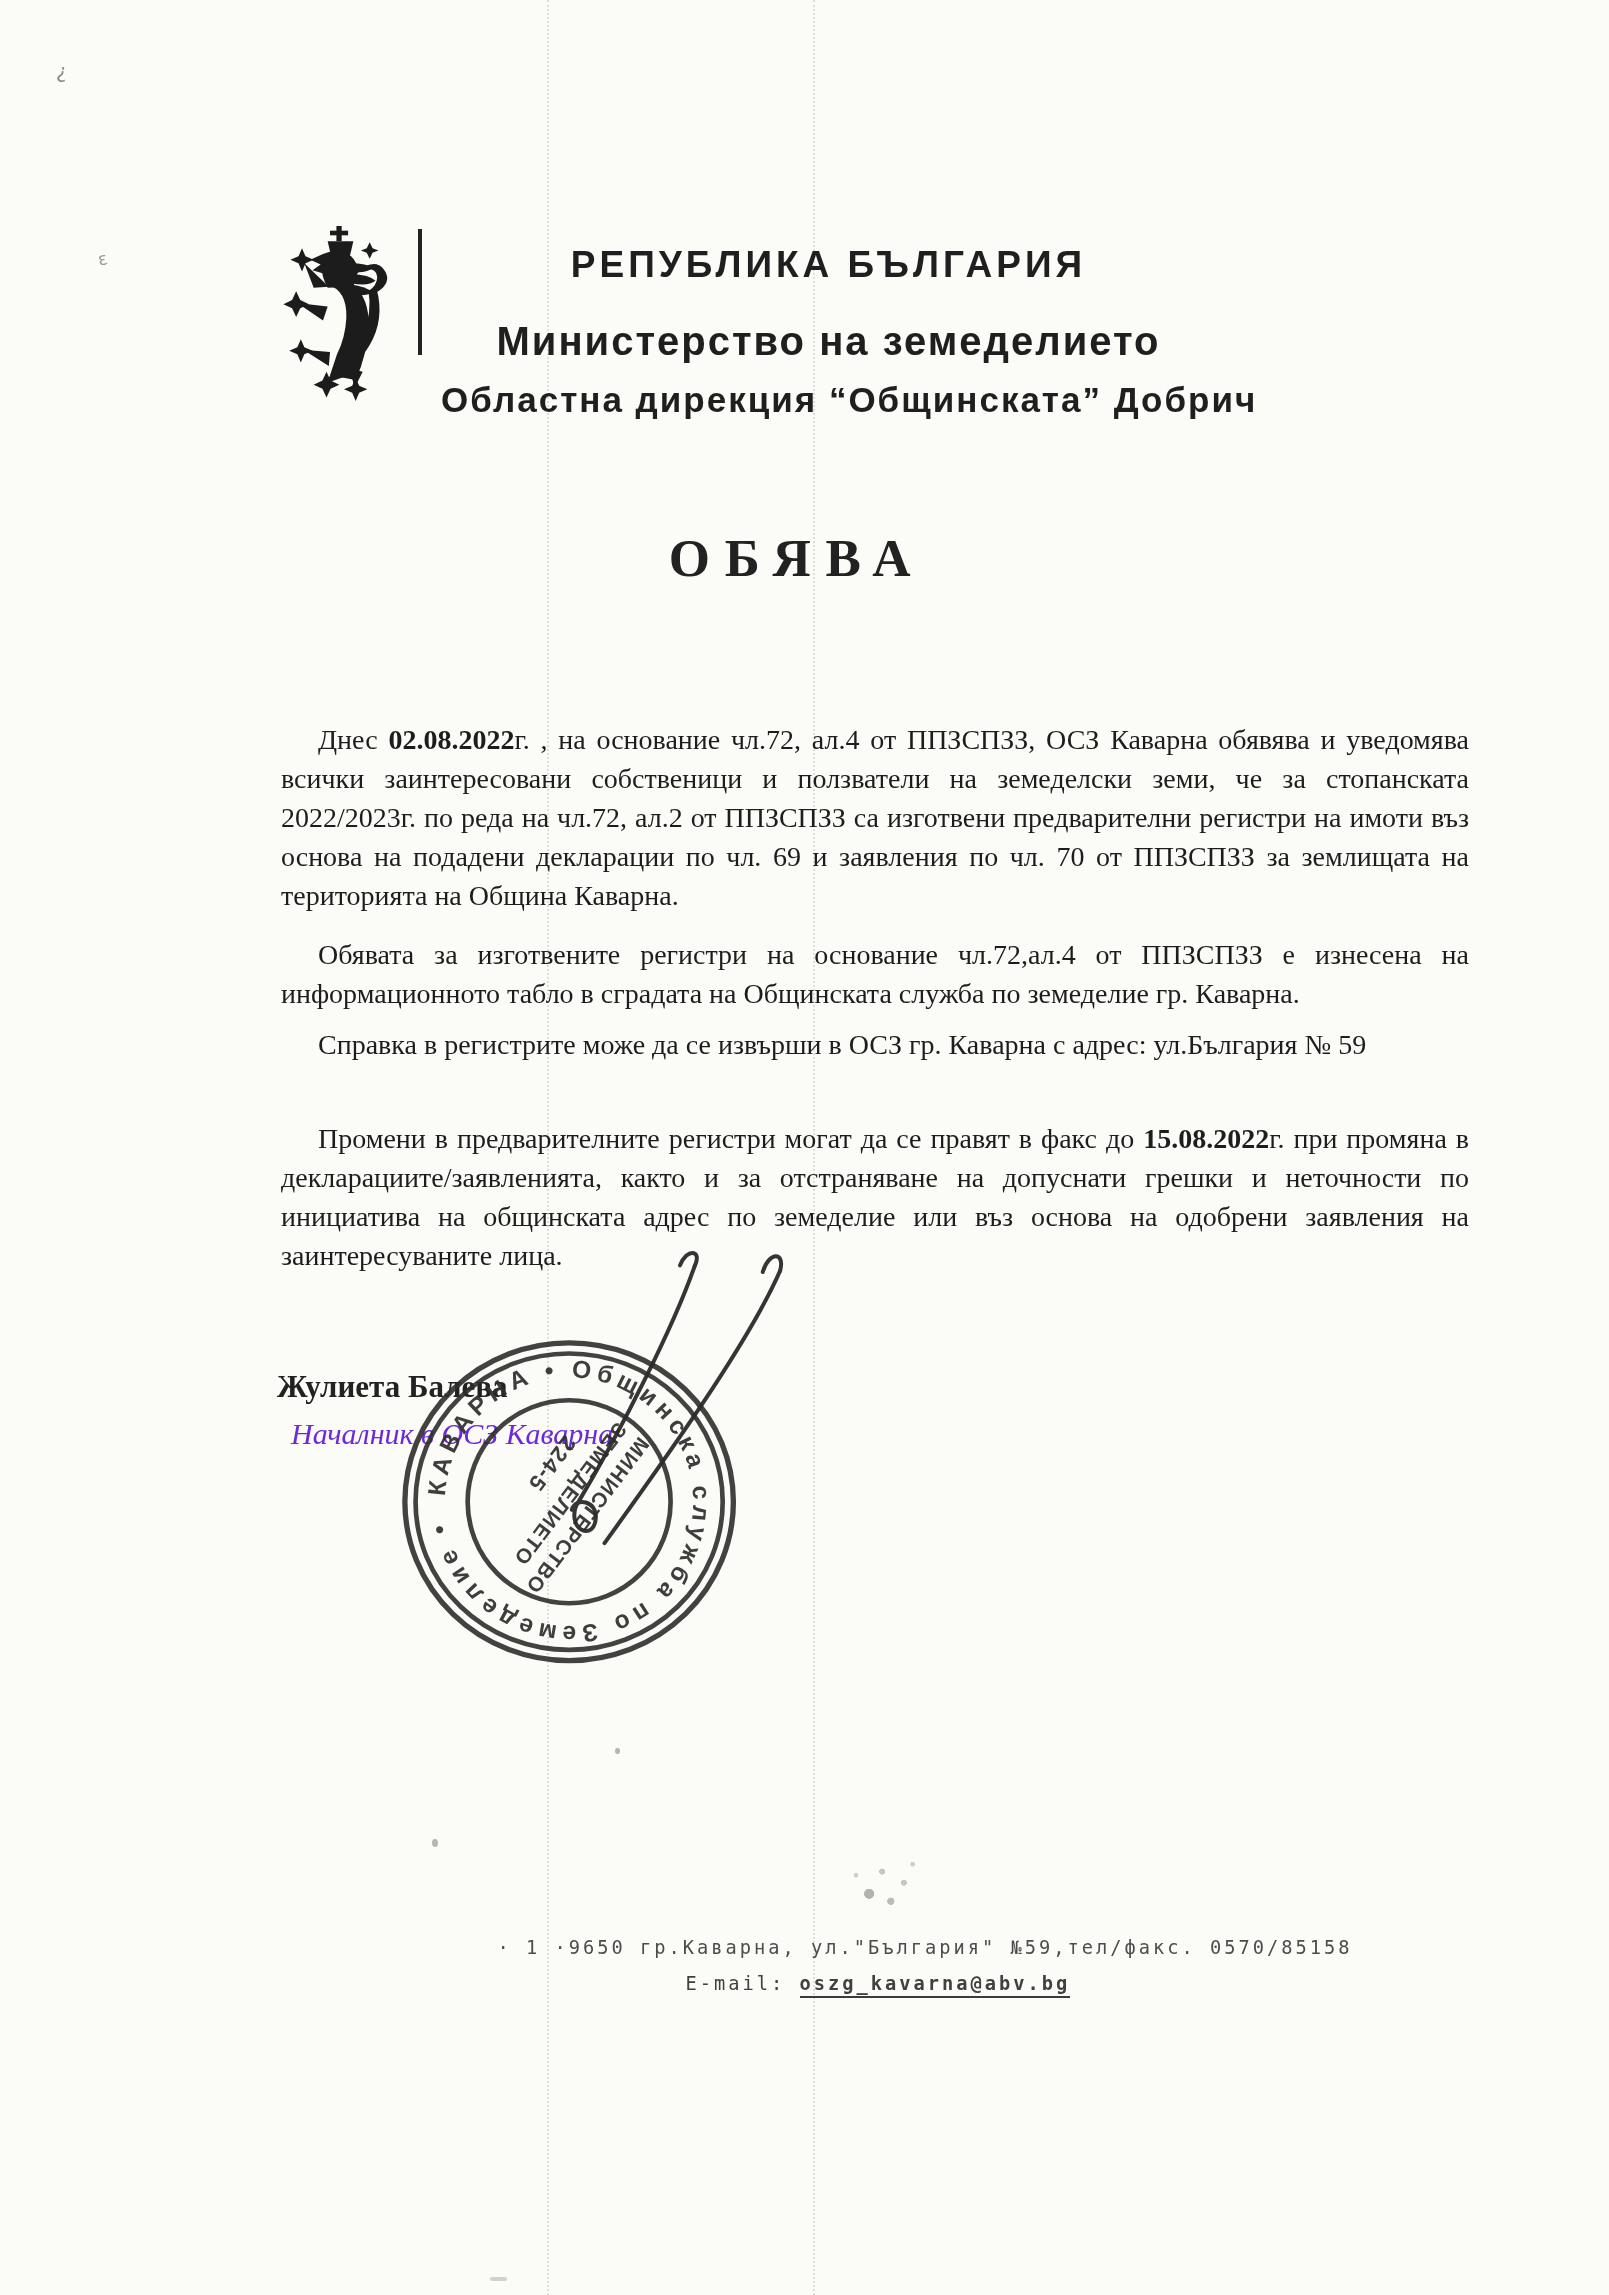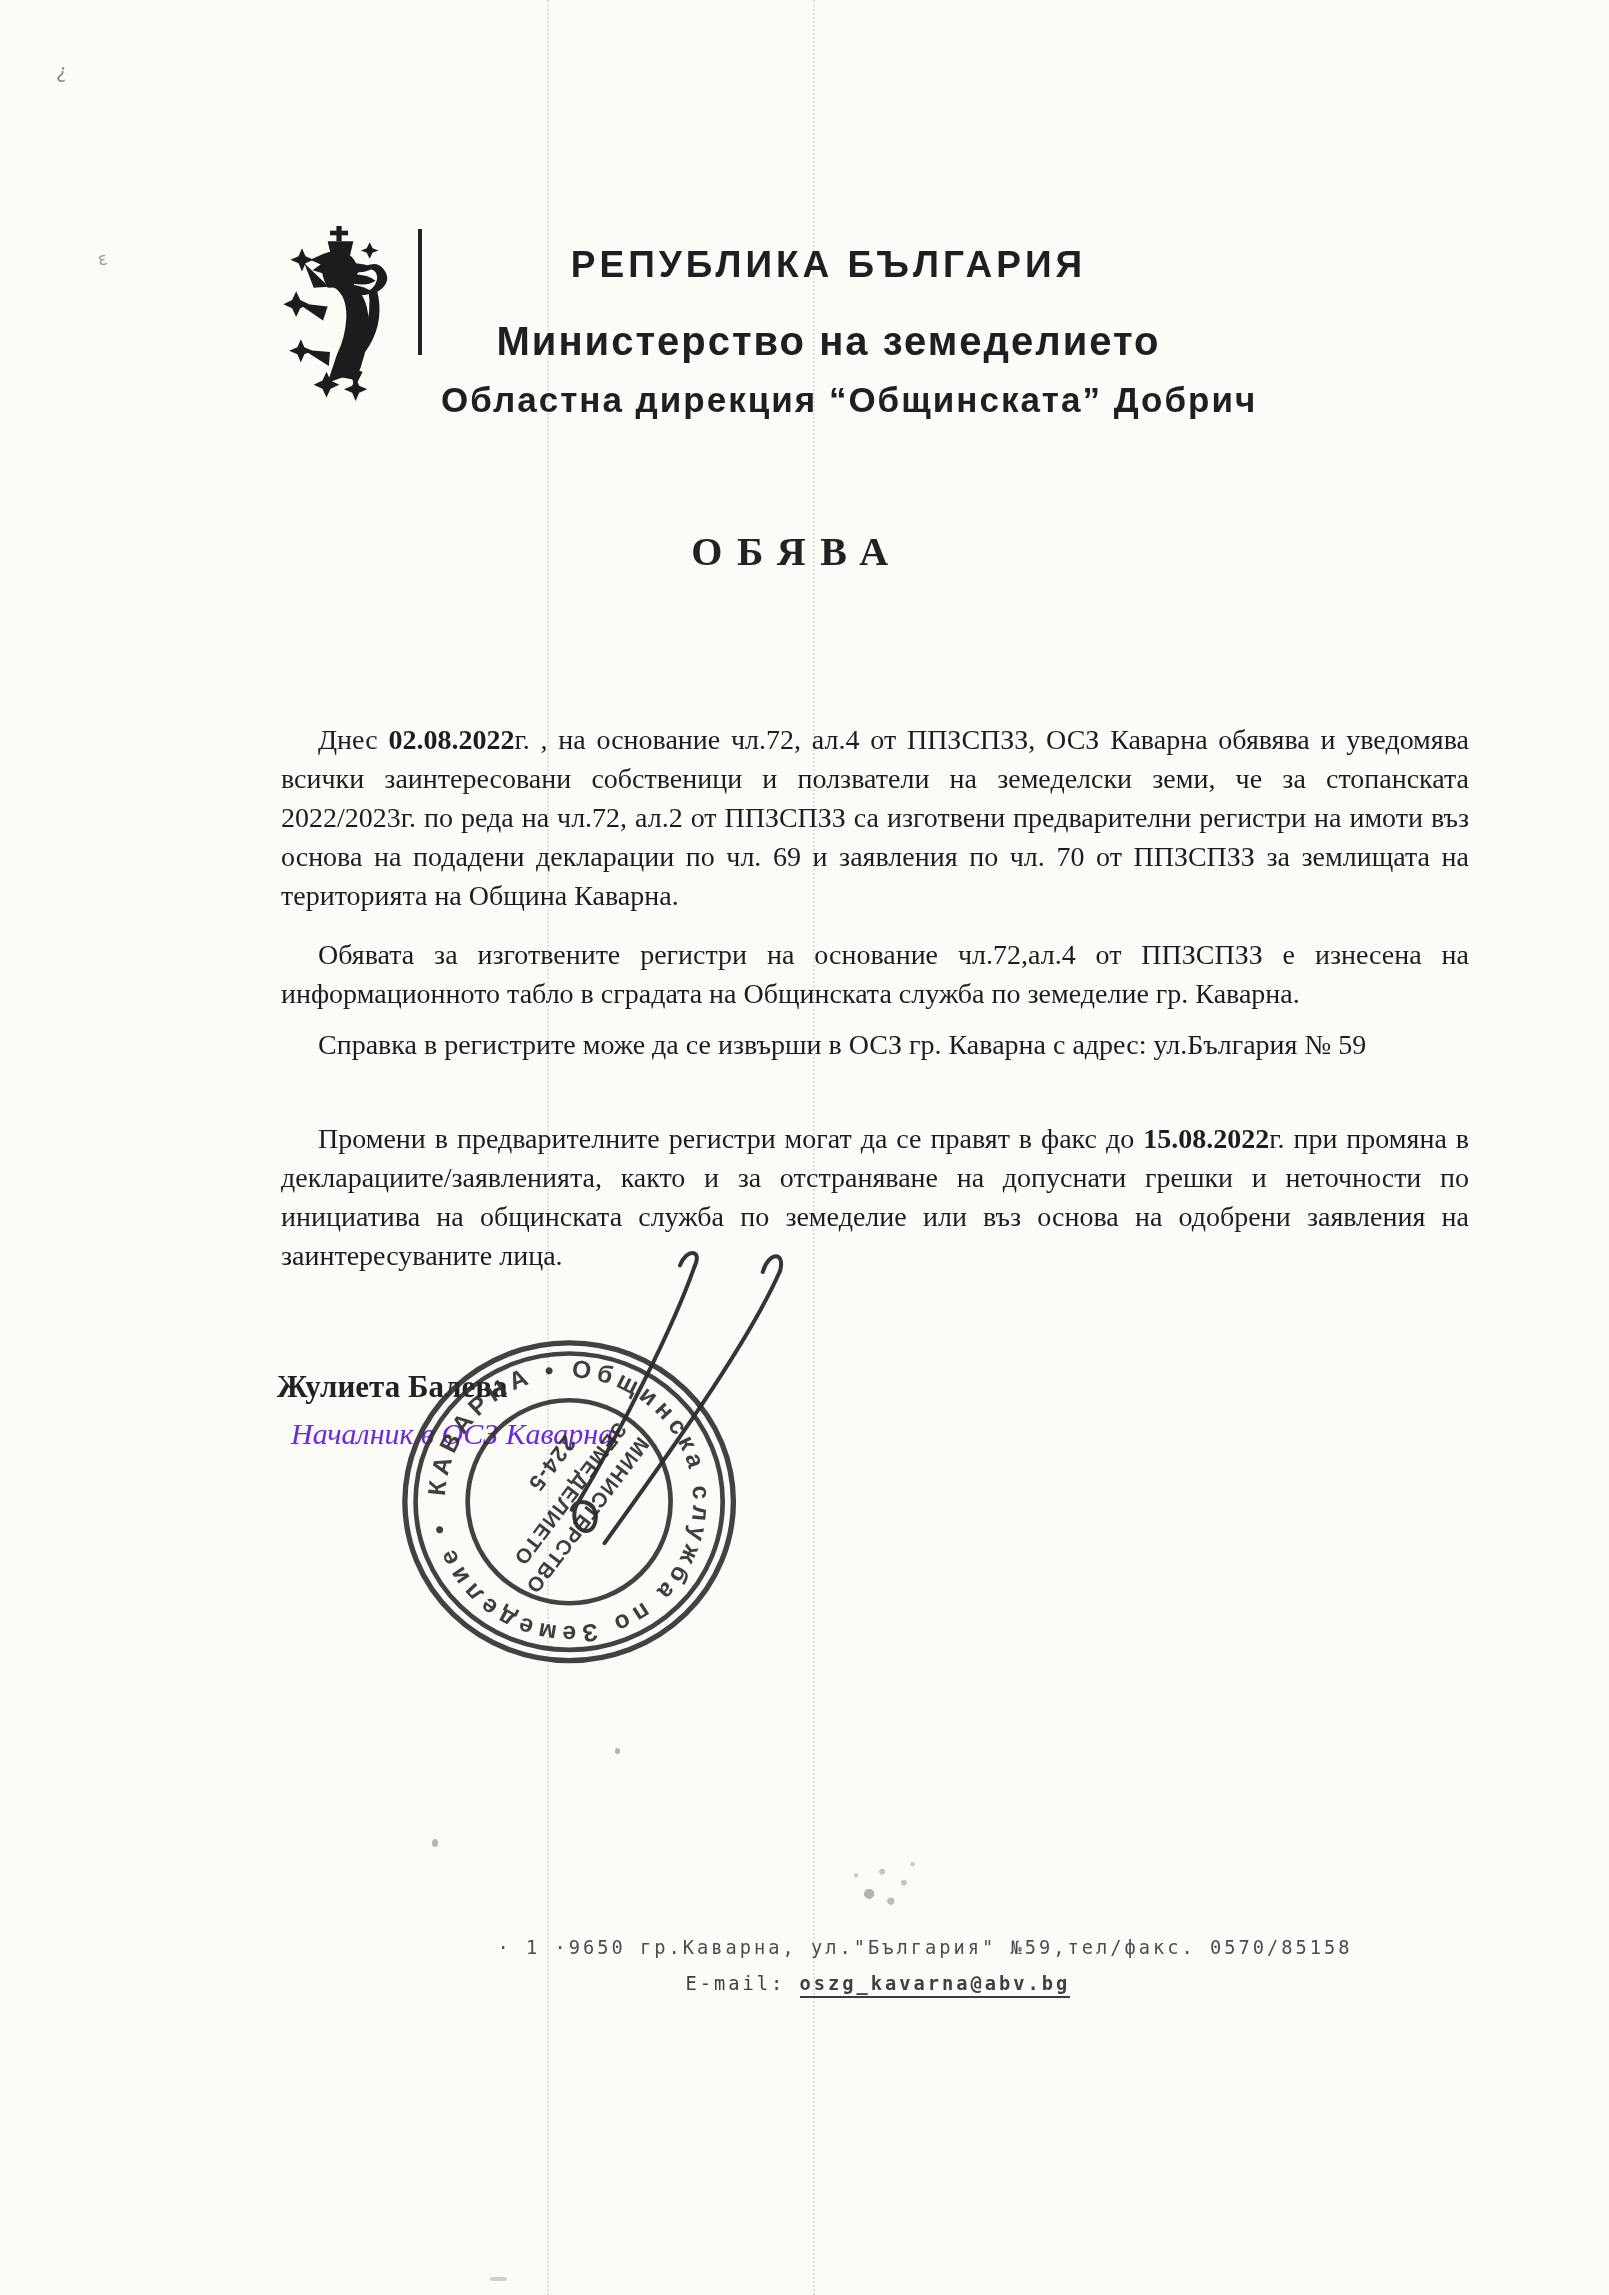--- a/index.html
+++ b/index.html
@@ -32,21 +32,21 @@
   .logo-bar{position:absolute;left:418px;top:229px;width:4px;height:126px;background:#232323;}
   .head{position:absolute;left:441px;top:244px;width:775px;text-align:center;
         font-family:"Liberation Sans",sans-serif;font-weight:bold;color:#1f1f1f;}
   .head .l1{font-size:37px;letter-spacing:4px;margin-bottom:33px;}
   .head .l2{font-size:40px;letter-spacing:2px;margin-bottom:16px;}
   .head .l3{font-size:35px;letter-spacing:2px;margin-bottom:12px;white-space:nowrap;}
   .head .l4{font-size:32px;letter-spacing:2px;transform:translateX(67px);white-space:nowrap;}
 
   
   .doc-title{position:absolute;left:0;top:528px;width:1594px;text-align:center;
-    font-weight:bold;font-size:40px;letter-spacing:14.7px;color:#222;}
+    font-weight:bold;font-size:53px;letter-spacing:14.7px;color:#222;}
 
   
   .body-text{position:absolute;left:281px;top:720px;width:1188px;
     font-size:28px;line-height:39px;text-align:justify;color:#1d1d1d;}
   .body-text p{margin:0;text-indent:37px;}
   .body-text p.p2{margin-top:20px;}
   .body-text p.p3{margin-top:12px;}
   .body-text p.p4{margin-top:55px;}
   .b{font-weight:bold;}
 
@@ -111,21 +111,21 @@
     <div class="l2">Министерство на земеделието</div>
     <div class="l3">Областна дирекция “Общинската” Добрич</div>
   </div>
 
   <div class="doc-title">ОБЯВА</div>
 
   <div class="body-text">
     <p class="p1"><span>Днес </span><span class="b">02.08.2022</span><span>г. , на основание чл.72, ал.4 от ППЗСПЗЗ, ОСЗ Каварна обявява и уведомява всички заинтересовани собственици и ползватели на земеделски земи, че за стопанската 2022/2023г. по реда на чл.72, ал.2 от ППЗСПЗЗ са изготвени предварителни регистри на имоти въз основа на подадени декларации по чл. 69 и заявления по чл. 70 от ППЗСПЗЗ за землищата на територията на Община Каварна.</span></p>
     <p class="p2">Обявата за изготвените регистри на основание чл.72,ал.4 от ППЗСПЗЗ е изнесена на информационното табло в сградата на Общинската служба по земеделие гр. Каварна.</p>
     <p class="p3">Справка в регистрите може да се извърши в ОСЗ  гр. Каварна с адрес: ул.България № 59</p>
-    <p class="p4"><span>Промени в предварителните регистри могат да се правят в факс до </span><span class="b">15.08.2022</span><span>г. при промяна в декларациите/заявленията, както и за отстраняване на допуснати грешки и неточности по инициатива на общинската служба по земеделие или въз основа на одобрени заявления на заинтересуваните лица.</span></p>
+    <p class="p4"><span>Промени в предварителните регистри могат да се правят в факс до </span><span class="b">15.08.2022</span><span>г. при промяна в декларациите/заявленията, както и за отстраняване на допуснати грешки и неточности по инициатива на общинската адрес по земеделие или въз основа на одобрени заявления на заинтересуваните лица.</span></p>
   </div>
 
   <div class="sig-name">Жулиета Балева</div>
   <div class="sig-role">Началник в ОСЗ Каварна</div>
 
   <div class="stamp-wrap">
     <svg width="441" height="434" viewBox="0 0 660 650">
       <defs>
         <path id="ringpath" d="M 106 386 a 186,186 0 1,1 372,0 a 186,186 0 1,1 -372,0"></path>
       </defs>

